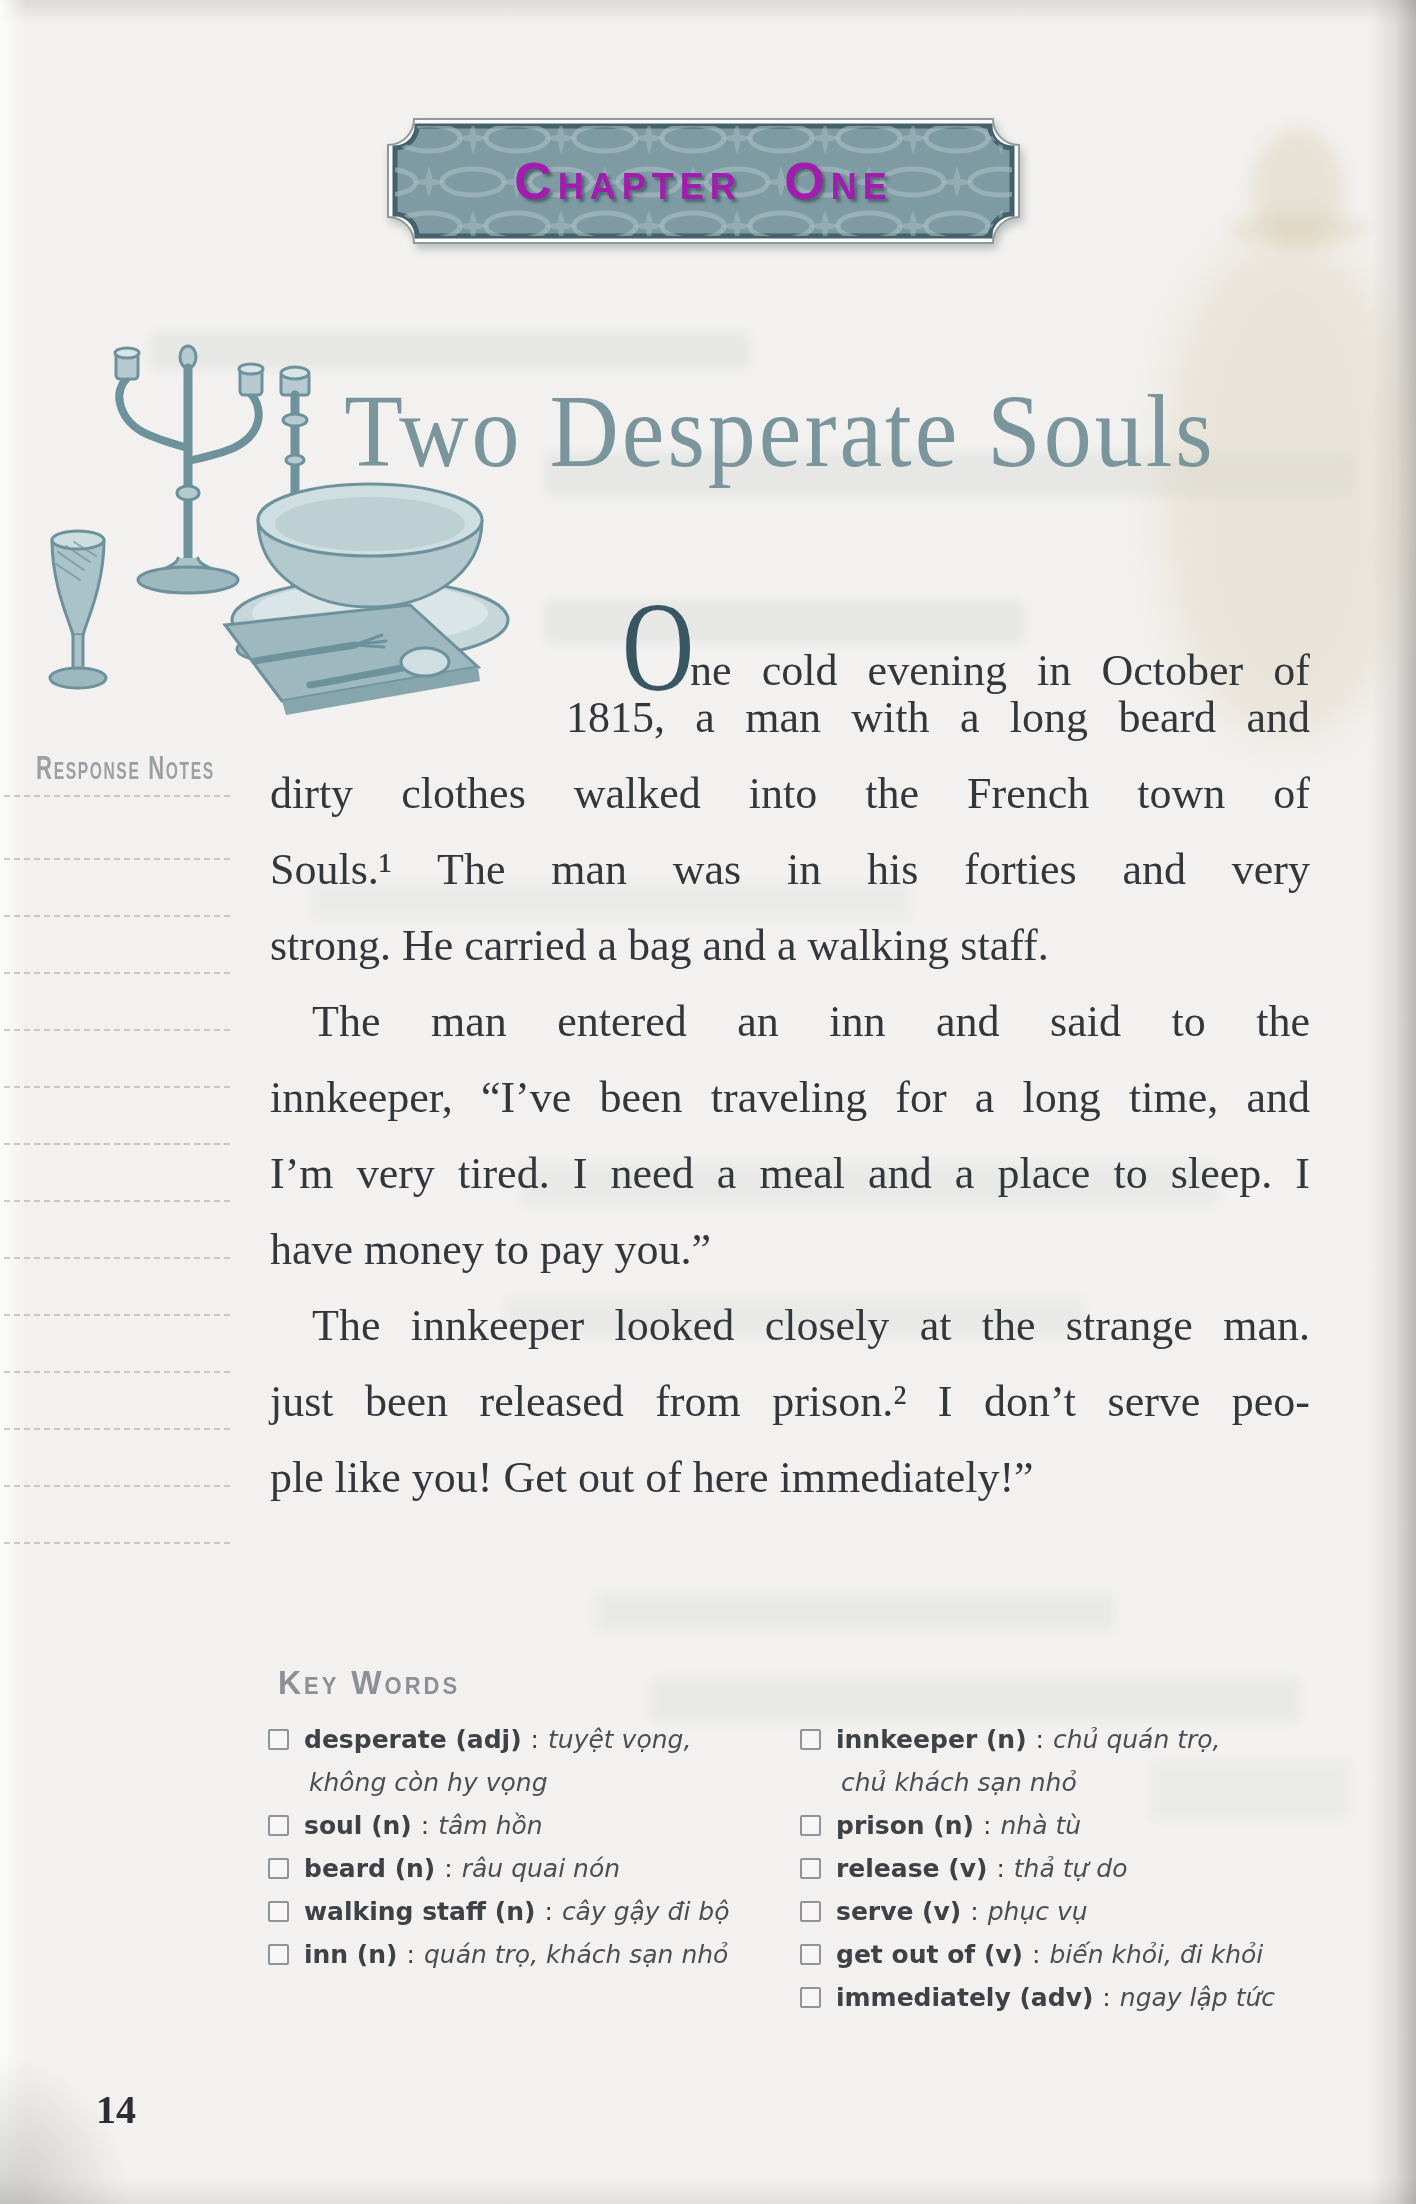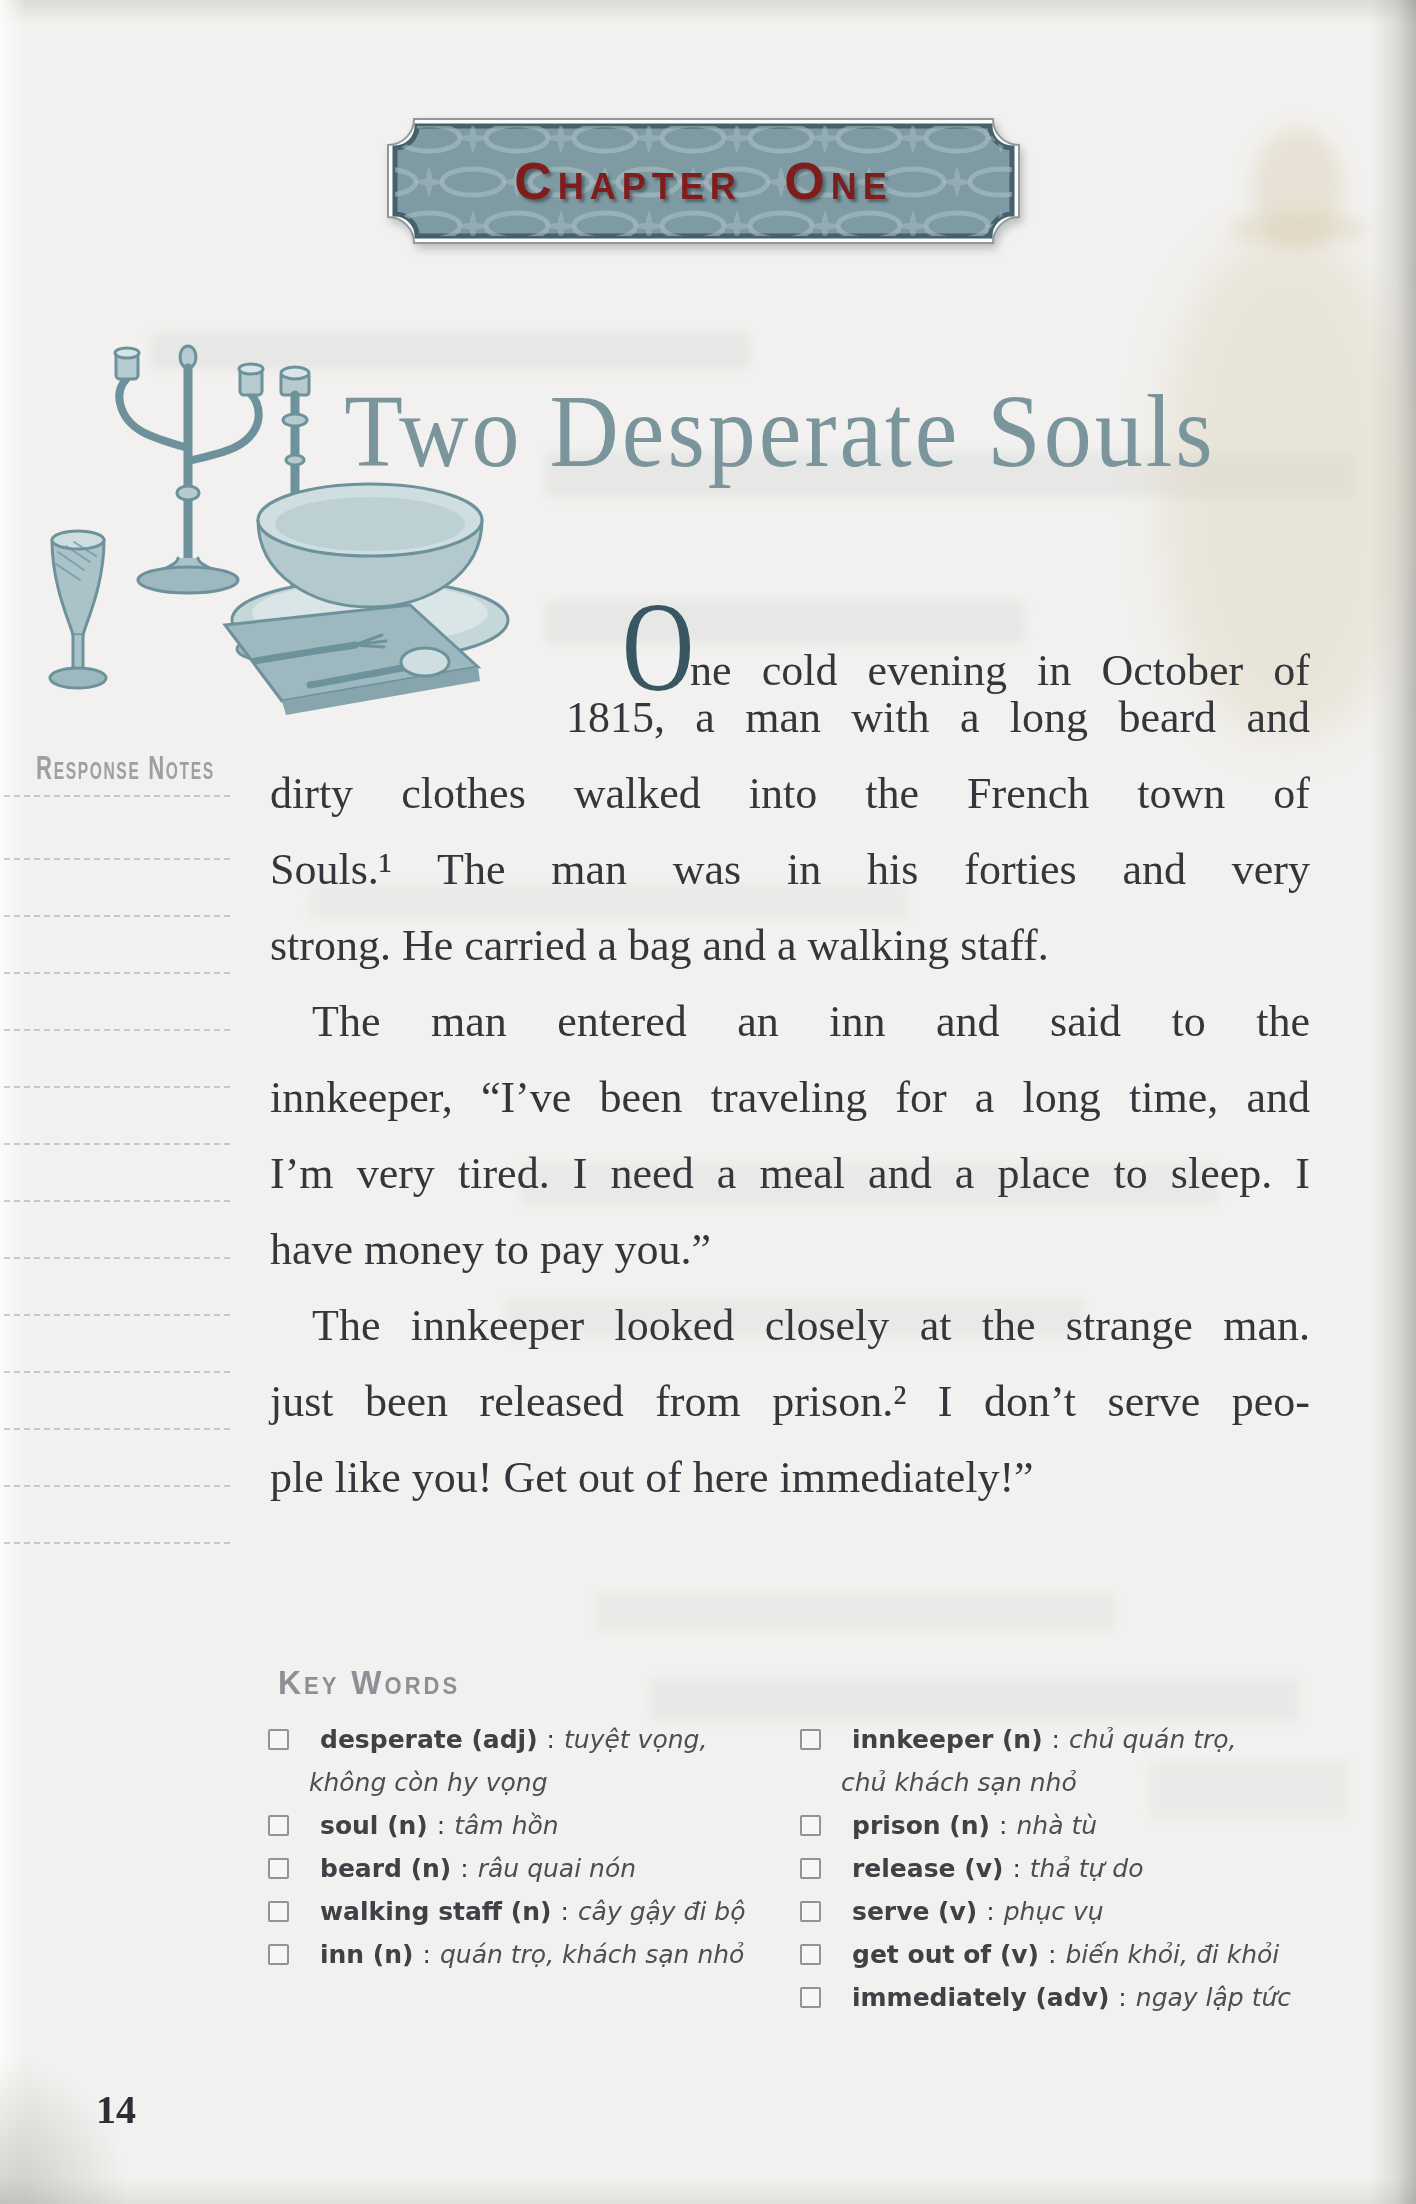--- a/index.html
+++ b/index.html
@@ -20,21 +20,21 @@
   .fig-brim{left:1228px;top:212px;width:140px;height:34px;border-radius:50%;opacity:0.40;filter:blur(8px);}
   .fig-body{left:1162px;top:238px;width:250px;height:500px;border-radius:45%;opacity:0.34;filter:blur(20px);}
 
   .z{position:absolute;z-index:2;}
 
   
   .banner{left:385px;top:116px;width:637px;height:130px;filter:drop-shadow(3px 5px 4px rgba(85,97,102,0.35));}
   .banner svg{display:block;}
   .banner-label{position:absolute;left:0;top:0;width:100%;height:100%;display:flex;align-items:center;justify-content:center;
     font-family:"Liberation Sans",sans-serif;font-weight:bold;font-variant:small-caps;
-    font-size:52px;letter-spacing:6px;word-spacing:22px;color:#7f1d1d;
+    font-size:52px;letter-spacing:6px;word-spacing:22px;color:#a21caf;
     text-shadow:3px 3px 3px rgba(40,60,68,0.55);}
 
   
   .title{left:250px;top:372px;width:1060px;text-align:center;white-space:nowrap;
     font-size:96px;letter-spacing:3px;color:#7b959d;transform:scaleY(1.07);transform-origin:center top;}
 
   
   .resp-label{left:36px;top:750px;font-family:"Liberation Sans",sans-serif;font-weight:bold;
     font-variant:small-caps;font-size:27px;letter-spacing:2px;color:#9aa0a3;
     transform:scale(0.82,1.22);transform-origin:left top;}
@@ -50,21 +50,21 @@
   .dropcap{display:inline-block;width:68px;font-size:128px;line-height:76px;color:#395763;
     transform:scaleX(0.78);transform-origin:left center;position:relative;top:5px;}
 
   
   .kw-head{left:278px;top:1664px;font-family:"Liberation Sans",sans-serif;font-weight:bold;
     font-variant:small-caps;font-size:32px;letter-spacing:3px;color:#8b9196;transform:scaleY(1.05);transform-origin:left top;}
   .kw-col{font-family:"DejaVu Sans",sans-serif;font-size:25px;color:#4b4f54;}
   .kw-left{left:268px;top:1718px;width:530px;}
   .kw-right{left:800px;top:1718px;width:586px;}
   .kw-row{height:43px;line-height:43px;white-space:nowrap;}
-  .kw-row b{color:#3e4145;font-weight:bold;margin-left:16px;}
+  .kw-row b{color:#3e4145;font-weight:bold;}
   .kw-row i{font-style:italic;color:#4b4f54;}
   .sep{color:#3e4145;margin:0 9px;}
   .cb{display:inline-block;width:17px;height:17px;border:2.5px solid #8e9499;border-radius:2px;
     margin-right:15px;vertical-align:-2px;background:rgba(255,255,255,0.4);}
   .cont{padding-left:41px;}
 
   .pagenum{left:96px;top:2086px;font-size:40px;font-weight:bold;color:#2b2f35;}
 </style>
 </head>
 <body>

